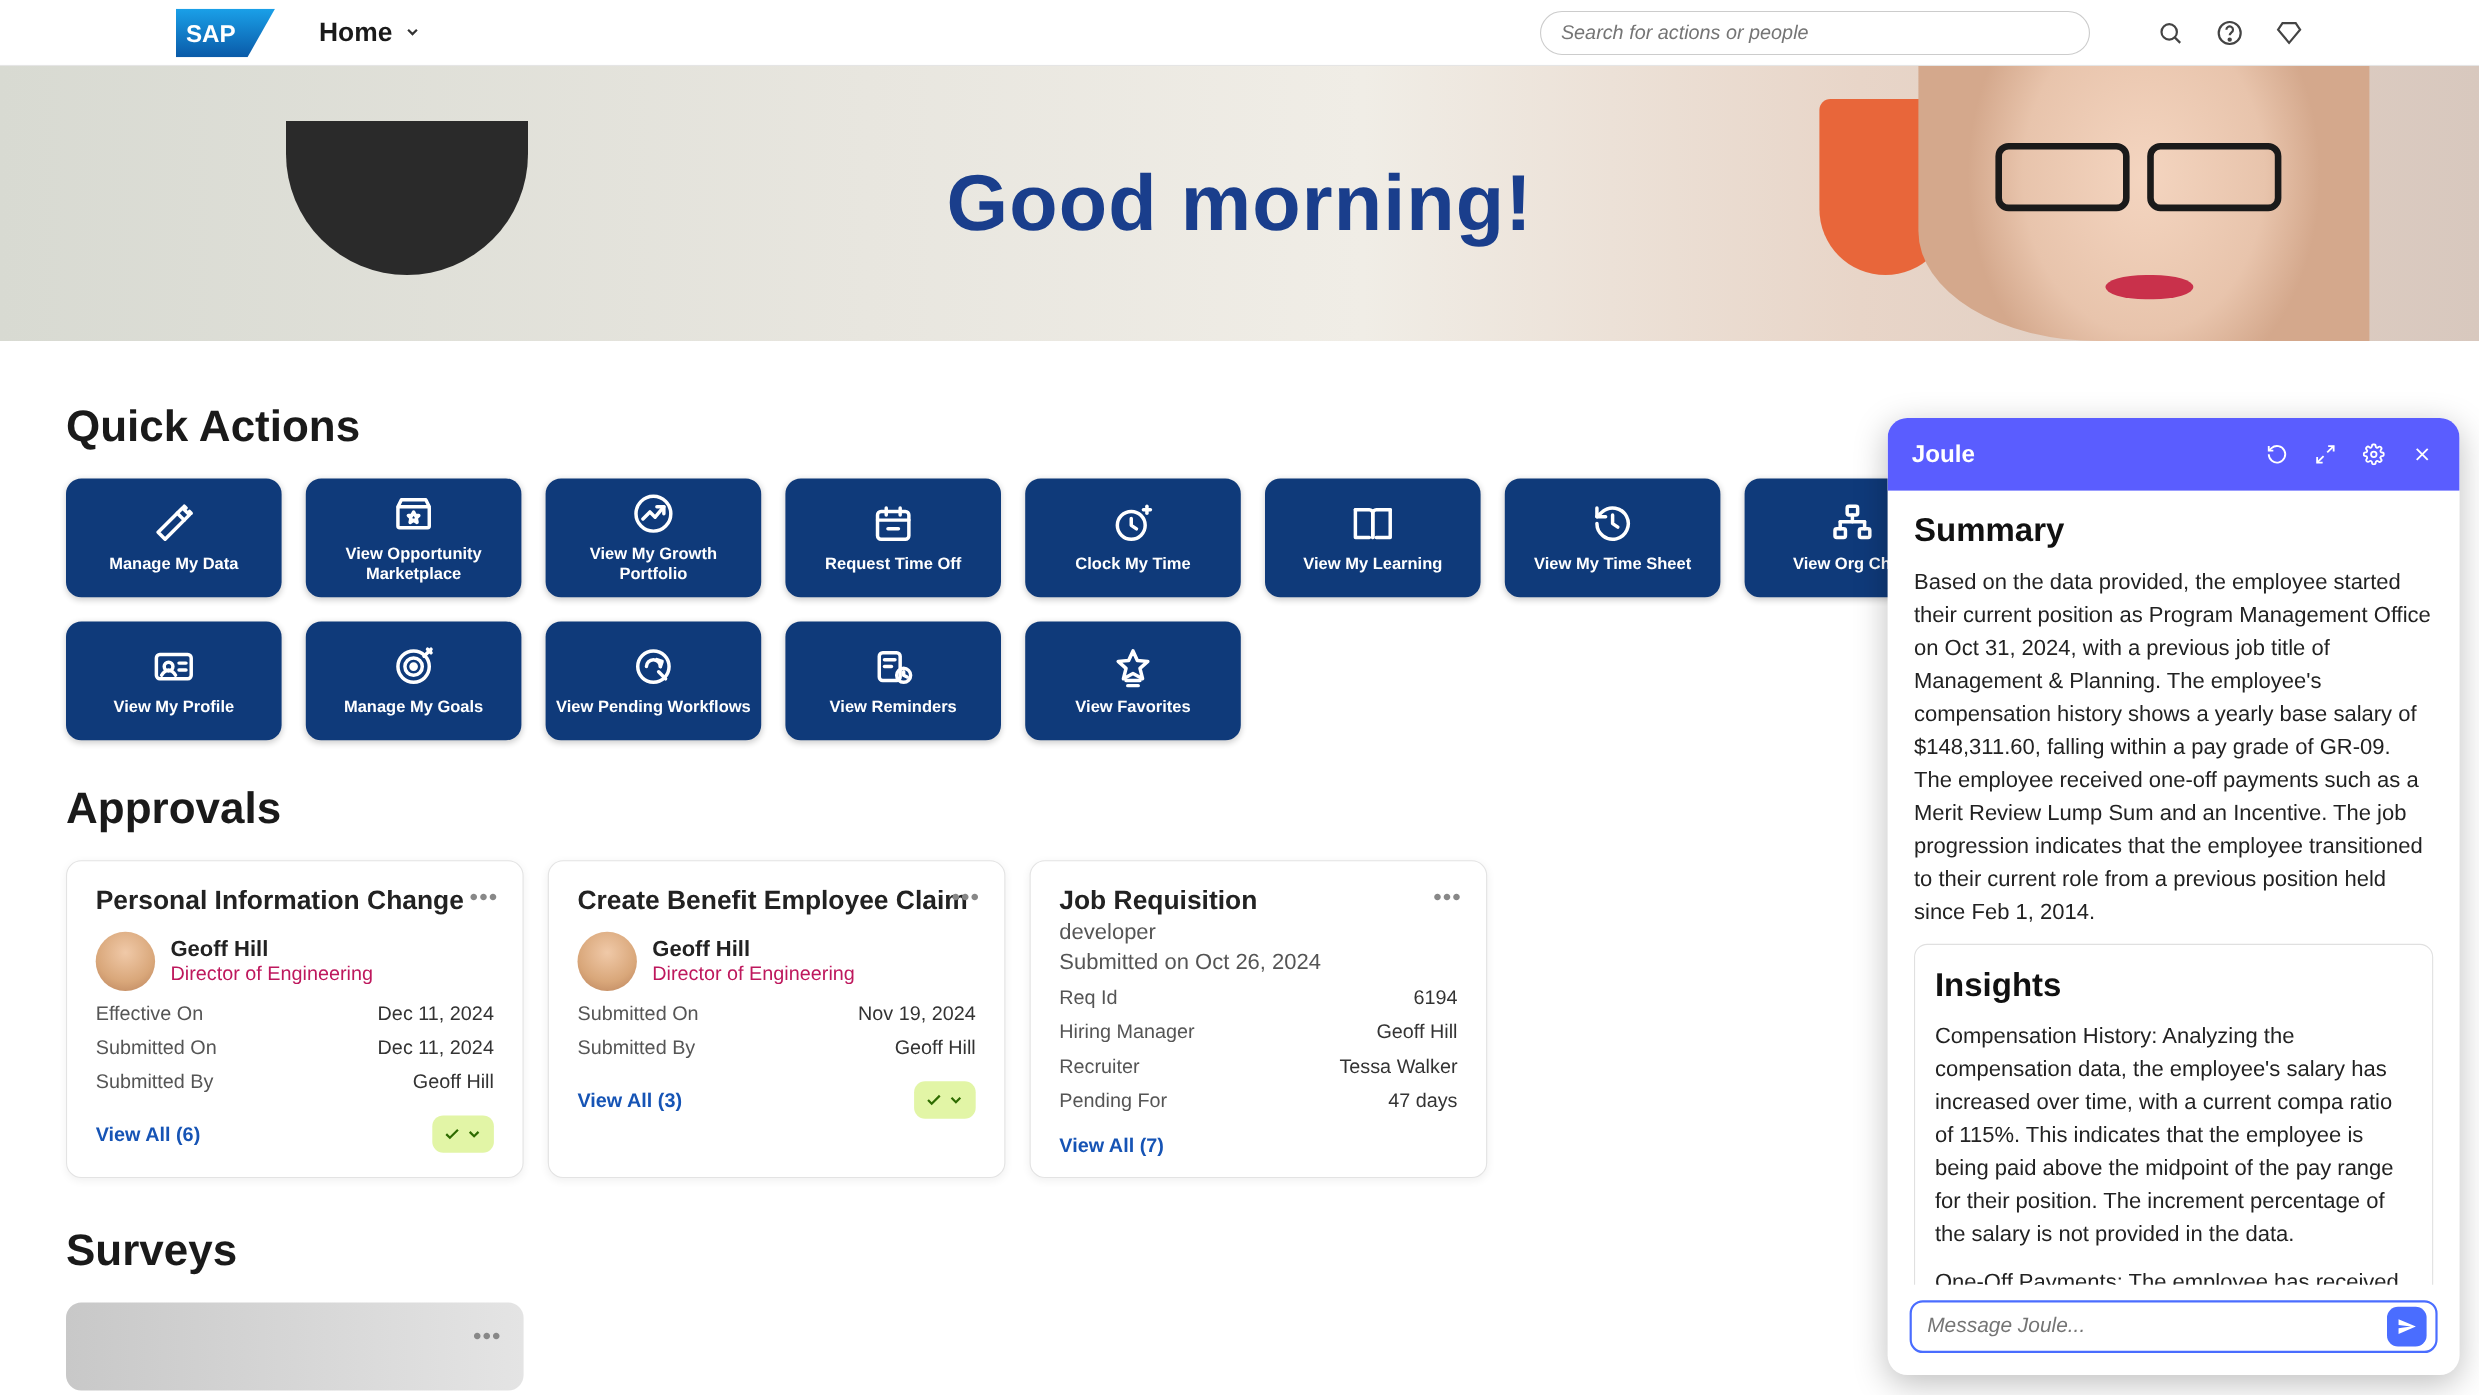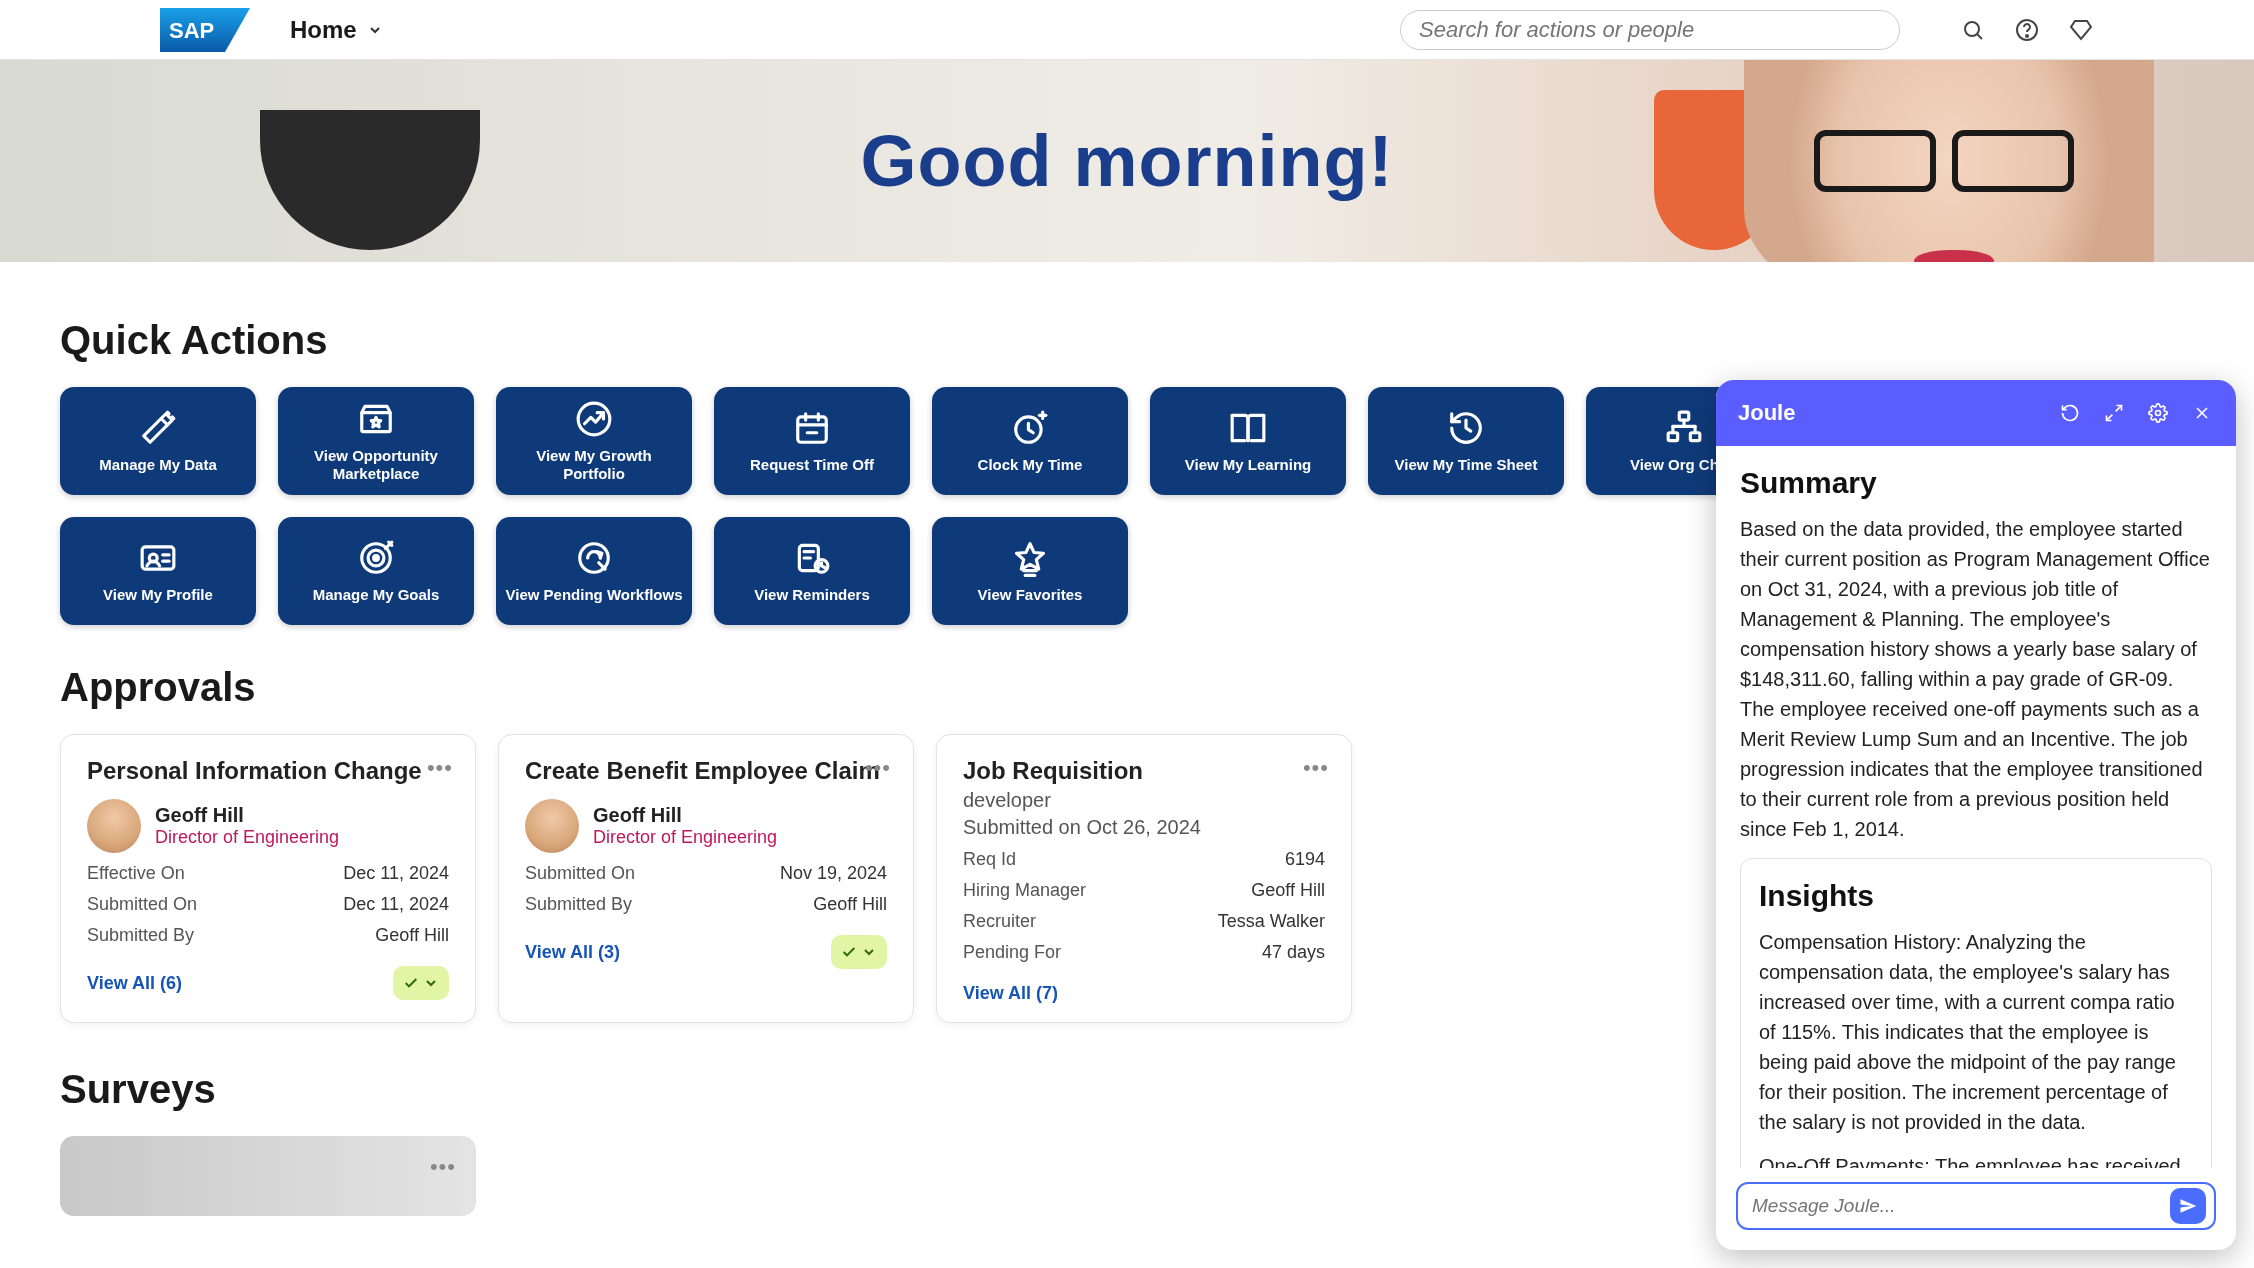--- a/index.html
+++ b/index.html
@@ -4,26 +4,26 @@
 <style>
 * { margin:0; padding:0; box-sizing:border-box; font-family:-apple-system,BlinkMacSystemFont,"Segoe UI",Arial,sans-serif; }
 body { background:#fff; color:#1a1a1a; width:2254px; height:1268px; overflow:hidden; zoom:1; }
 
 .topbar { height:60px; border-bottom:1px solid #e5e5e5; display:flex; align-items:center; padding:0 160px; gap:40px; }
 .logo { display:flex; align-items:center; }
 .logo svg { width:90px; height:44px; }
 .home-nav { display:flex; align-items:center; gap:10px; font-weight:600; font-size:24px; cursor:pointer; }
 .spacer { flex:1; }
 .search-pill { width:500px; height:40px; border:1px solid #ccc; border-radius:20px; padding:0 18px; display:flex; align-items:center; font-style:italic; color:#888; font-size:18px; background:#fff; }
-.search-pill input { border:none; outline:none; width:100%; font-size:22px; font-style:italic; color:#555; background:transparent; }
+.search-pill input { border:none; outline:none; width:100%; font-size:18px; font-style:italic; color:#555; background:transparent; }
 .topicons { display:flex; gap:28px; margin-left:20px; }
 .topicons .ic { width:26px; height:26px; display:flex; align-items:center; justify-content:center; cursor:pointer; color:#444; }
 .topicons svg { width:24px; height:24px; stroke:#444; }
 
-.hero { height:202px; background:linear-gradient(90deg,#d8dad2 0%,#e8e6df 35%,#f0ede6 55%,#e8d5c8 75%,#d8c8be 100%); display:flex; align-items:center; justify-content:center; position:relative; overflow:hidden; }
+.hero { height:250px; background:linear-gradient(90deg,#d8dad2 0%,#e8e6df 35%,#f0ede6 55%,#e8d5c8 75%,#d8c8be 100%); display:flex; align-items:center; justify-content:center; position:relative; overflow:hidden; }
 .hero-title { font-size:72px; font-weight:900; color:#1a3e8c; letter-spacing:1px; }
 .hero-lamp { position:absolute; left:260px; top:50px; width:220px; height:140px; border-radius:0 0 110px 110px; background:#2a2a2a; }
 .hero-lamp2 { position:absolute; right:480px; top:30px; width:120px; height:160px; background:#e85a2a; border-radius:10px 10px 60px 60px; opacity:.9; }
 .hero-face { position:absolute; right:100px; top:0; width:410px; height:250px; background:radial-gradient(ellipse 200px 260px at 50% 40%,#f4d5c0 0%,#e8c4ac 55%,#d4a88c 80%); border-radius:0 0 0 40%; }
 .hero-glasses { position:absolute; right:180px; top:70px; width:260px; height:60px; }
 .hero-glasses::before,.hero-glasses::after { content:""; position:absolute; width:110px; height:50px; border:6px solid #1a1a1a; border-radius:12px; top:0; }
 .hero-glasses::before { left:0; }
 .hero-glasses::after { right:0; }
 .hero-lips { position:absolute; right:260px; top:190px; width:80px; height:22px; background:#c9314b; border-radius:40px/12px; }
 

